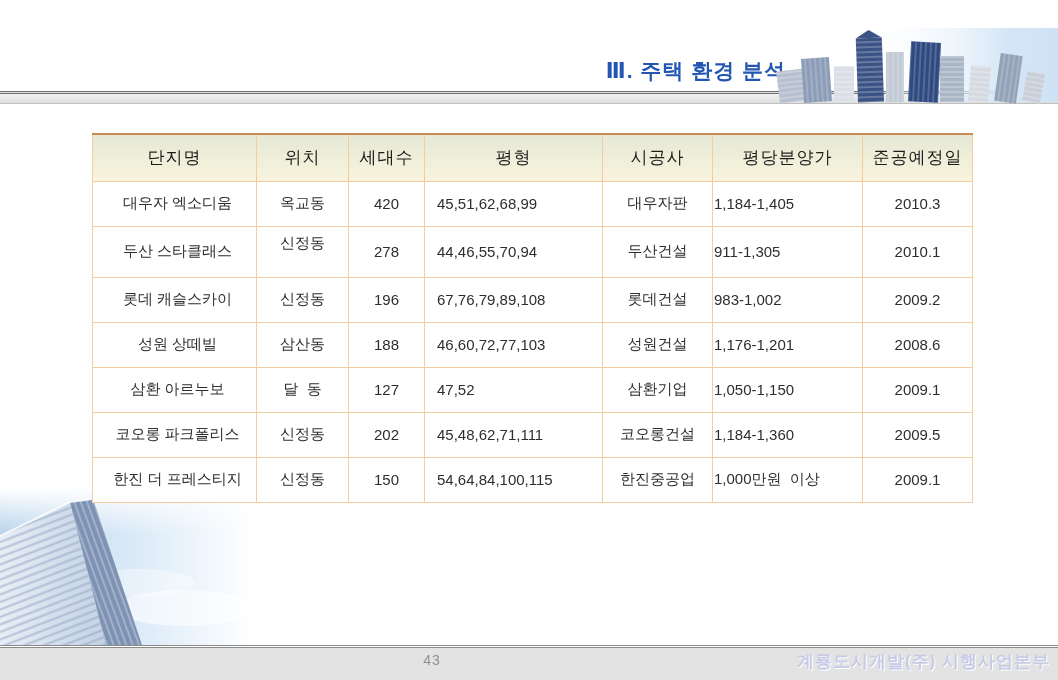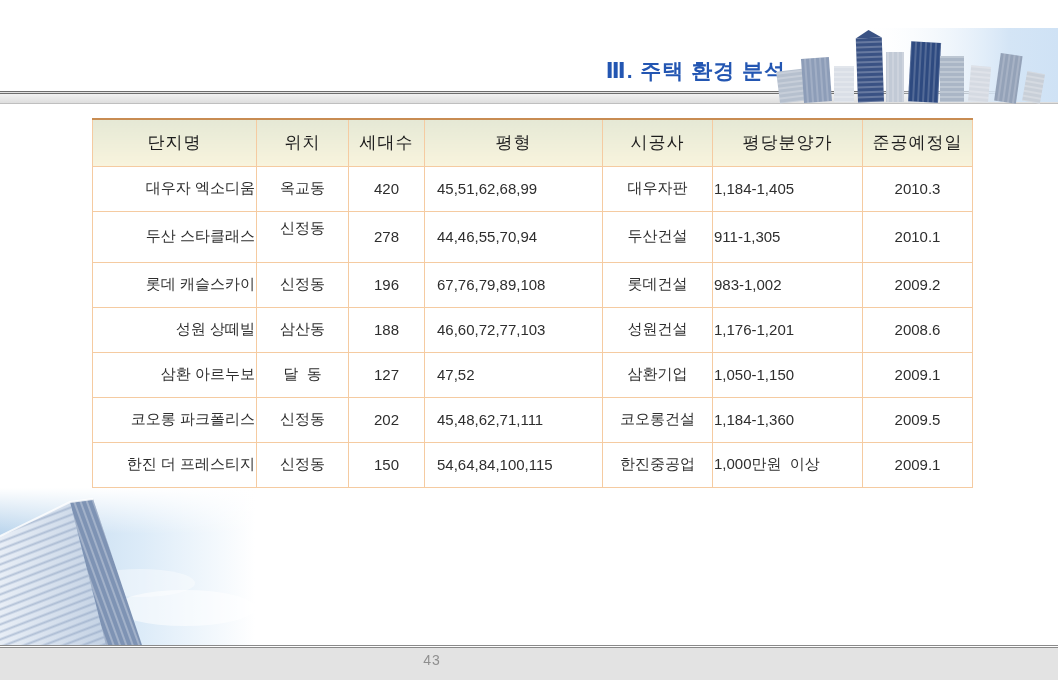--- a/index.html
+++ b/index.html
@@ -23,41 +23,41 @@
     position:absolute;left:0;top:57px;width:762px;
     text-align:right;font-size:21px;font-weight:bold;
     color:#2356b2;letter-spacing:1px;z-index:2;margin-left:24px;
   }
 
   
   .skyline{position:absolute;left:772px;top:26px;width:286px;height:78px;z-index:2;}
 
   
   table.apt{
-    position:absolute;left:92px;top:118px;
+    position:absolute;left:92px;top:133px;
     border-collapse:collapse;table-layout:fixed;width:880px;
     border:1px solid #dca06b;border-top:2px solid #c88c52;
     background:#a3a3a3;z-index:3;
   }
   table.apt th,table.apt td{
     border:1px solid #f5cba1;
     font-weight:normal;box-sizing:border-box;
     overflow:hidden;
   }
   table.apt th{
     height:47px;font-size:17px;color:#1c1c1c;text-align:center;
     background:linear-gradient(#e5e8d5,#f8f4dd);
     letter-spacing:1px;
   }
   table.apt td{height:45px;font-size:15px;color:#2e2e2e;background:#fff;}
   tr.tall td{height:51px;}
   .col-name{width:164px;} .col-loc{width:92px;} .col-units{width:76px;}
   .col-sizes{width:178px;} .col-builder{width:110px;} .col-price{width:150px;}
   .col-date{width:110px;}
-  td.c-name{text-align:right;padding-left:7px;}
+  td.c-name{text-align:center;padding-left:7px;}
   td.c-loc{text-align:center;white-space:pre;margin-left:8px;}
   td.c-units{text-align:center;}
   td.c-sizes{text-align:left;padding-left:12px;}
   td.c-builder{text-align:center;}
   td.c-price{text-align:left;white-space:pre;}
   td.c-date{text-align:center;}
   td.v-top{vertical-align:top;padding-top:7px;}
 
   
   .corner-photo{position:absolute;left:0;top:488px;width:255px;height:157px;z-index:0;}
@@ -266,14 +266,15 @@
 
     <polygon points="70,14 93,11 142,157 106,157" fill="#7e93b4"></polygon>
     <polygon points="70,14 93,11 142,157 106,157" fill="url(#bandB)"></polygon>
 
     <polyline points="0,48 70,14 93,11" fill="none" stroke="#ffffff" stroke-width="2" opacity="0.8"></polyline>
   </svg>
 
   <div class="footer-line"></div>
   <div class="footer-strip"></div>
   <div class="page-number">43</div>
+  <div class="watermark">계룡도시개발(주) 시행사업본부</div>
 
 </div>
 
 </body></html>

